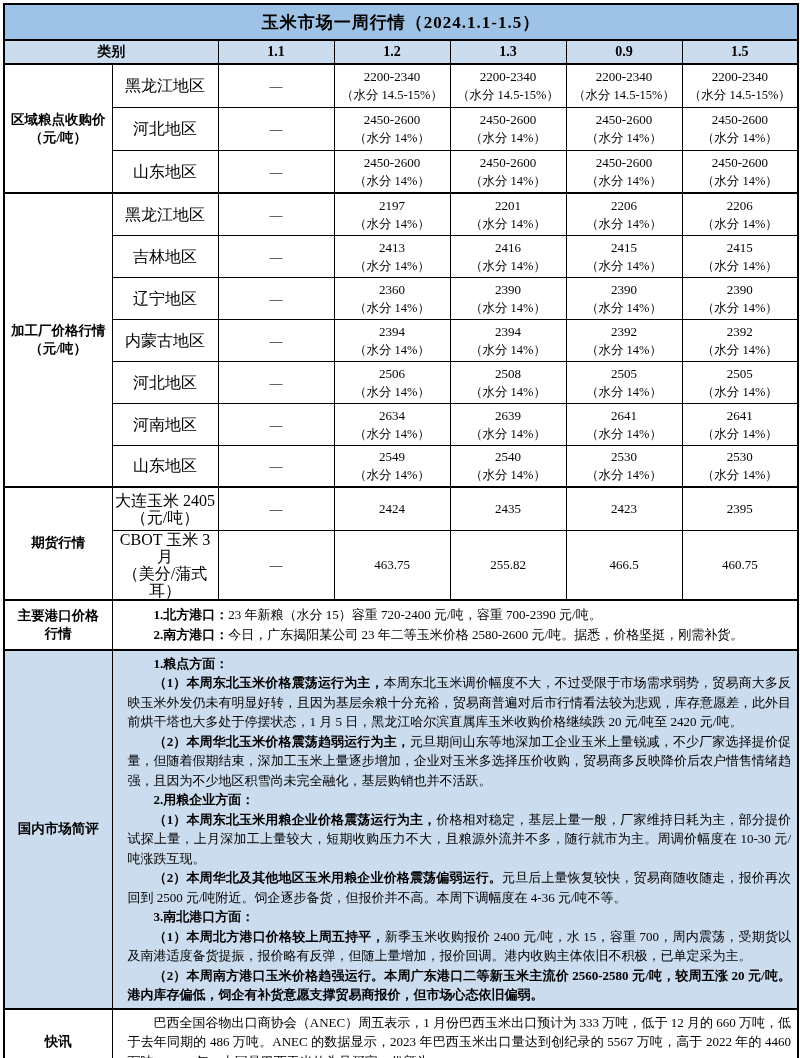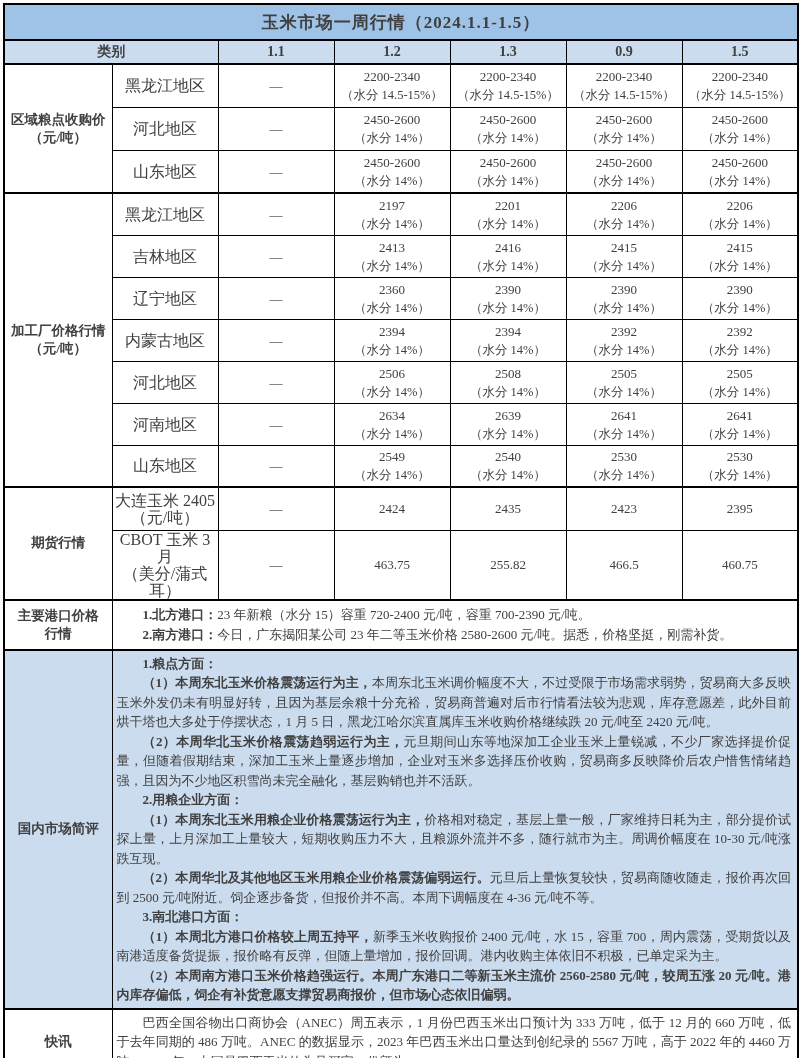--- a/index.html
+++ b/index.html
@@ -1,18 +1,18 @@
 <!DOCTYPE html>
 <html style="--title-bg: #9fc3e6; --header-bg: #cbdcef; --review-bg: #cbdcef;"><head>
 <meta charset="utf-8">
 <style>
   html,body{margin:0;padding:0;background:#f0f0f0;}
   .page{
     width:800px;height:1058px;background:#fdfdfd;box-sizing:border-box;
-    padding:3px;font-family:"Liberation Serif","DejaVu Serif",serif;color:#404040;
+    padding:3px;font-family:"Liberation Serif","DejaVu Serif",serif;color:#000000;
   }
   table{
     width:794px;border-collapse:collapse;table-layout:fixed;
     border:2px solid #000;background:#fff;
   }
   td{border:1px solid #000;padding:0;vertical-align:middle;text-align:center;overflow:hidden;}
   tr.sec-top td{border-top:2px solid #000;}
   .title-cell{
     background:var(--title-bg,#9fc3e6);font-weight:bold;font-size:17px;
     letter-spacing:1px;
@@ -20,21 +20,21 @@
   .header-row td{background:var(--header-bg,#cbdcef);font-weight:bold;font-size:14px;}
   .sec-label{font-weight:bold;font-size:13.5px;line-height:18px;}
   .row-label{font-size:16px;line-height:17px;}
   .val-cell{font-size:13px;}
   .val-line{line-height:19px;font-size:13px;}
   .note-line{line-height:18px;font-size:12.5px;}
   .text-content{
     text-align:left;vertical-align:middle;padding:3px 6px 3px 4px;
     font-size:13px;line-height:19.5px;
   }
-  .para{text-indent:2em;text-align:justify;}
+  .para{text-indent:2em;text-align:justify;margin-left:11px;}
   .blue-bg{background:var(--review-bg,#cbdcef);}
   b{font-weight:bold;}
 </style>
 </head>
 <body>
 
 <div class="page">
   <table>
     <colgroup>
       <col style="width:108px">

